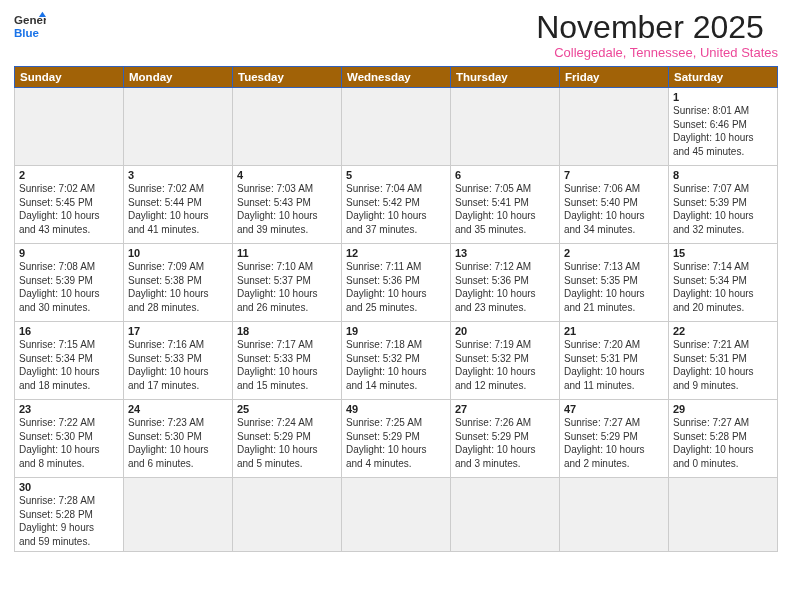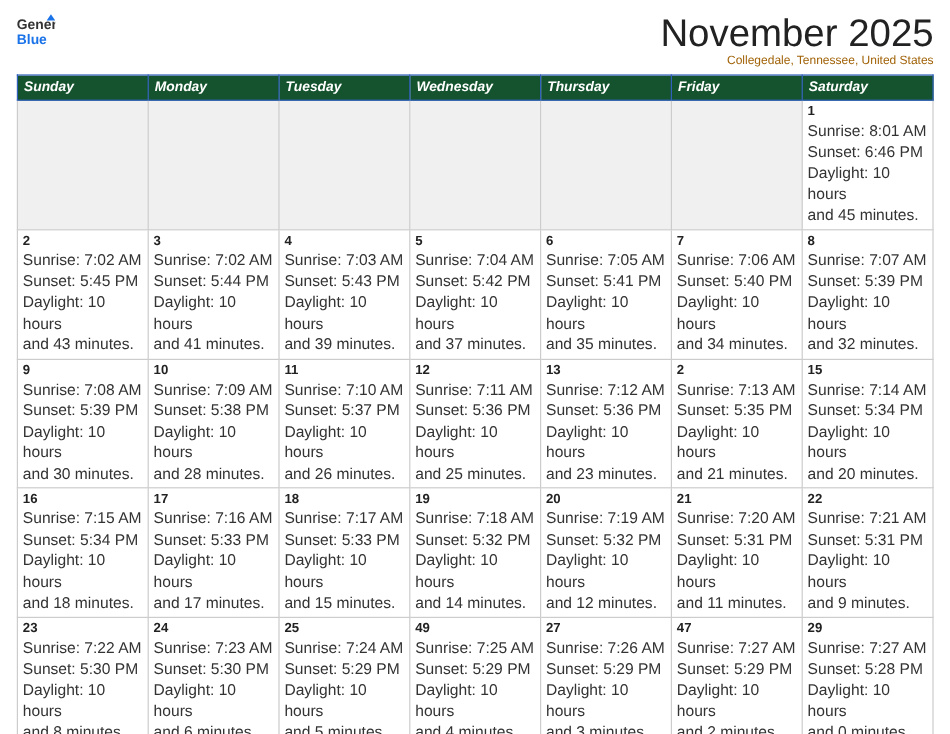--- a/index.html
+++ b/index.html
@@ -25,47 +25,45 @@
     .logo {
       display: flex;
       align-items: center;
       gap: 4px;
     }
     .logo-icon {
       width: 32px;
       height: 32px;
     }
     .title-block {
-      text-align: right;
     }
     .month-title {
       font-size: 32px;
       font-weight: normal;
       color: #222;
       line-height: 1.1;
     }
     .location {
-      font-size: 10px;
-      color: #a16207;
+      font-size: 13px;
+      color: #ec4899;
       margin-left: 18px;
     }
     .calendar {
       width: 100%;
       border-collapse: collapse;
       border: 1px solid #ccc;
     }
     .calendar th {
-      background: #14532d;
+      background: #a16207;
       color: #fff;
       font-size: 11.5px;
       font-weight: bold;
       padding: 4px 5px;
       text-align: left;
       border: 1px solid #3060bb;
-      font-style: italic;
     }
     .calendar td {
       width: calc(100% / 7);
       vertical-align: top;
       border: 1px solid #ccc;
       padding: 3px 4px;
       font-size: 9.2px;
       color: #333;
       background: #fff;
       height: 78px;
@@ -78,21 +76,21 @@
       margin-left: 42px;
     }
     .day-num {
       font-size: 11px;
       font-weight: bold;
       color: #222;
       display: block;
       margin-bottom: 1px;
     }
     .day-info {
-      font-size: 13px;
+      font-size: 10px;
       color: #333;
       line-height: 1.35;
     }
   </style>
 </head>
 <body>
 
 <div class="page">
   <div class="header">
     <div class="logo">

